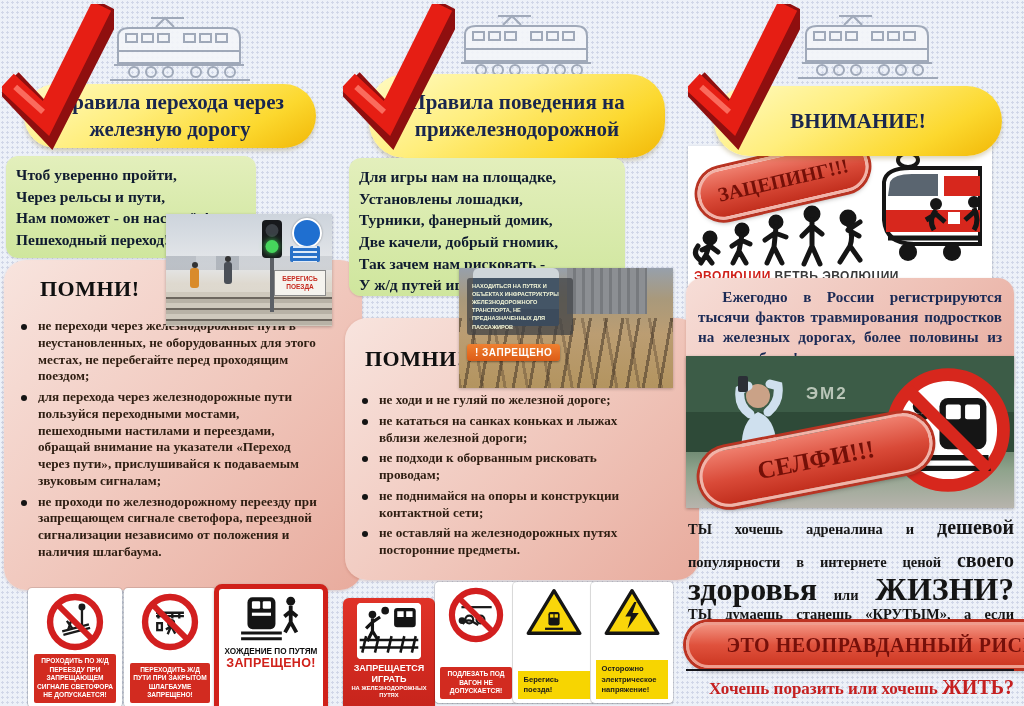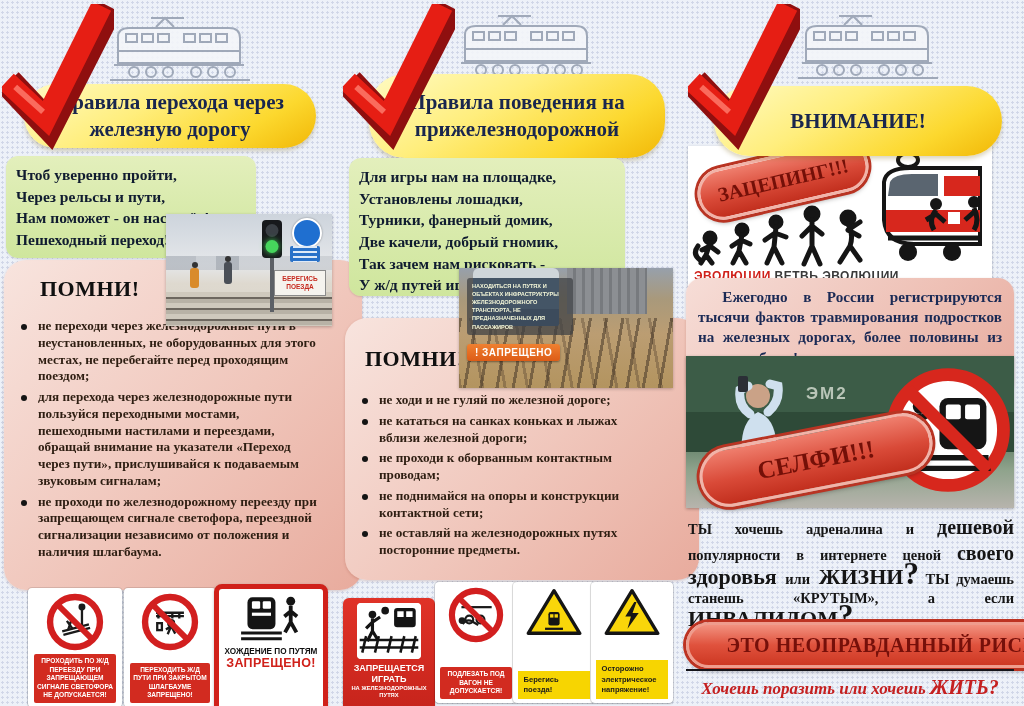--- a/index.html
+++ b/index.html
@@ -105,27 +105,27 @@
   .stats-box{z-index:2;border-radius:16px;background:linear-gradient(135deg,#f6ddd7 0%,#eec0b5 60%,#e7ab9e 100%);
     padding:9px 12px;box-sizing:border-box;color:#1b2a55;font-weight:bold;font-size:15.2px;line-height:1.33;
     text-align:justify;box-shadow:0 1px 3px rgba(120,40,20,.2);}
   .stats-box .para{text-indent:1.6em;}
   .selfie{z-index:3;background:linear-gradient(180deg,#55755e 0%,#476a52 45%,#8fa38c 75%,#b7b4ad 100%);overflow:visible;box-shadow:0 1px 3px rgba(0,0,0,.3);}
   .selfie-train{position:absolute;left:0;top:0;width:100%;height:96px;
     background:linear-gradient(180deg,#3c5c47 0 58%,#2e4a38 58% 100%);}
   .train-code{position:absolute;left:120px;top:28px;color:#cfd8cc;font-family:"Liberation Sans",sans-serif;
     font-weight:bold;font-size:17px;letter-spacing:2px;opacity:.85;}
   .risk-text{z-index:2;color:#151515;font-weight:bold;text-align:justify;font-size:14.5px;line-height:1.3;}
-  .risk-text .lg{font-size:20px;} .risk-text .xl{font-size:22px;line-height:1;} .risk-text .q{font-size:31px;line-height:0;}
+  .risk-text .lg{font-size:20px;} .risk-text .xl{font-size:32px;line-height:1;} .risk-text .q{font-size:31px;line-height:0;}
   .risk-pill{z-index:2;height:40px;border-radius:24px;display:flex;align-items:center;justify-content:center;
     background:linear-gradient(180deg,#f2917f 0%,#e0523d 50%,#cd3823 100%);
     border:3px solid #ef9c8d;box-shadow:0 0 0 3px #bd3322,0 3px 5px rgba(0,0,0,.35);
     color:#76100a;font-weight:bold;font-size:20px;letter-spacing:.5px;white-space:nowrap;}
   .footer-line{z-index:2;border-top:2px solid #15151a;}
-  .footer-q{z-index:2;text-align:center;font-style:italic;font-weight:bold;color:#c52020;font-size:17px;white-space:nowrap;}
+  .footer-q{z-index:2;text-align:right;font-weight:bold;color:#c52020;font-size:17px;white-space:nowrap;}
   .footer-q .big{font-size:20px;}
 </style>
 </head>
 <body>
 
 <div class="page">
 
   <div class="panel" id="panel1">
     <svg class="abs check" style="left:2px;top:4px;" viewBox="0 0 115 160">
       <path d="M16 92 L48 126 L104 16" fill="none" stroke="#8f0f0f" stroke-width="30" stroke-linecap="square"></path>
@@ -275,21 +275,21 @@
       <div class="ph2-train"></div>
       <div class="ph2-wagon"></div>
       <div class="ph2-overlay">Находиться на путях и объектах инфраструктуры железнодорожного транспорта, не предназначенных для пассажиров</div>
       <div class="ph2-badge">! ЗАПРЕЩЕНО</div>
     </div>
     <div class="abs pink-box" style="left:2px;top:318px;width:324px;height:262px;">
       <div class="remember" style="left:20px;top:28px;">ПОМНИ!</div>
       <ul class="bullets" style="left:8px;top:74px;width:306px;">
         <li>не ходи и не гуляй по железной дороге;</li>
         <li>не кататься на санках коньках и лыжах вблизи железной дороги;</li>
-        <li>не проходи к оборванным контактным проводам;</li>
+        <li>не подходи к оборванным рисковать проводам;</li>
         <li>не поднимайся на опоры и конструкции контактной сети;</li>
         <li>не оставляй на железнодорожных путях посторонние предметы.</li>
       </ul>
     </div>
     <div class="abs red-card" style="left:0;top:598px;width:82px;height:118px;">
       <svg class="picto" width="64" height="56" viewBox="0 0 100 88">
         <rect x="0" y="0" width="100" height="88" rx="6" fill="#fff"></rect>
         <circle cx="24" cy="18" r="6" fill="#141414"></circle>
         <path d="M24 24 v20 M24 30 l-10 10 M24 30 l12 -8 M24 44 l-8 16 M24 44 l9 15" stroke="#141414" stroke-width="5" fill="none"></path>
         <circle cx="44" cy="12" r="6" fill="#141414"></circle>

